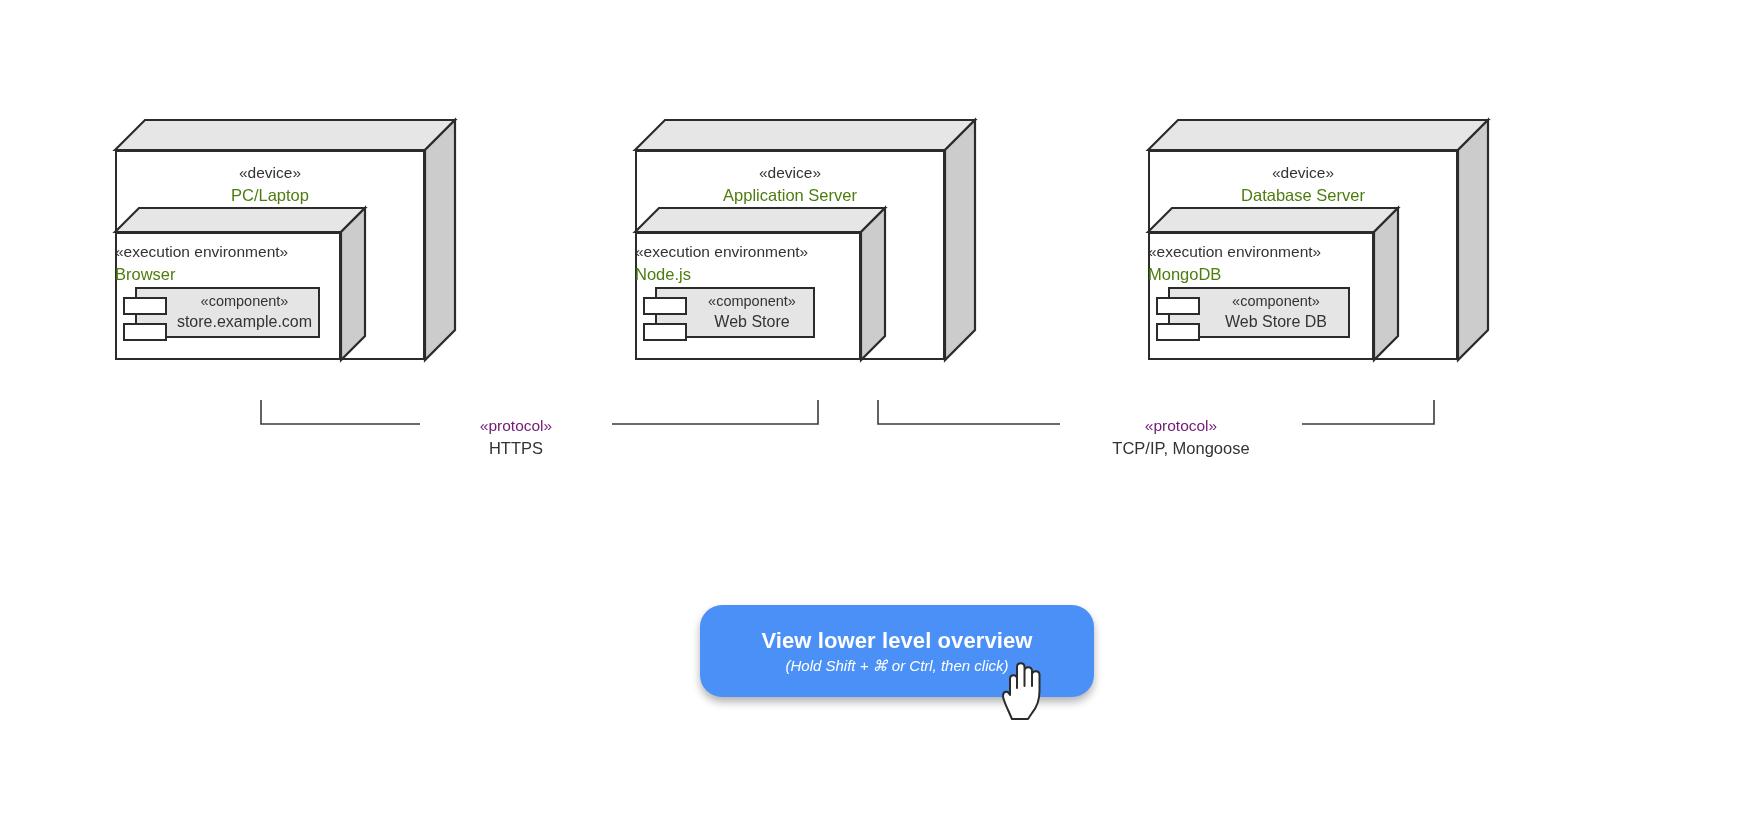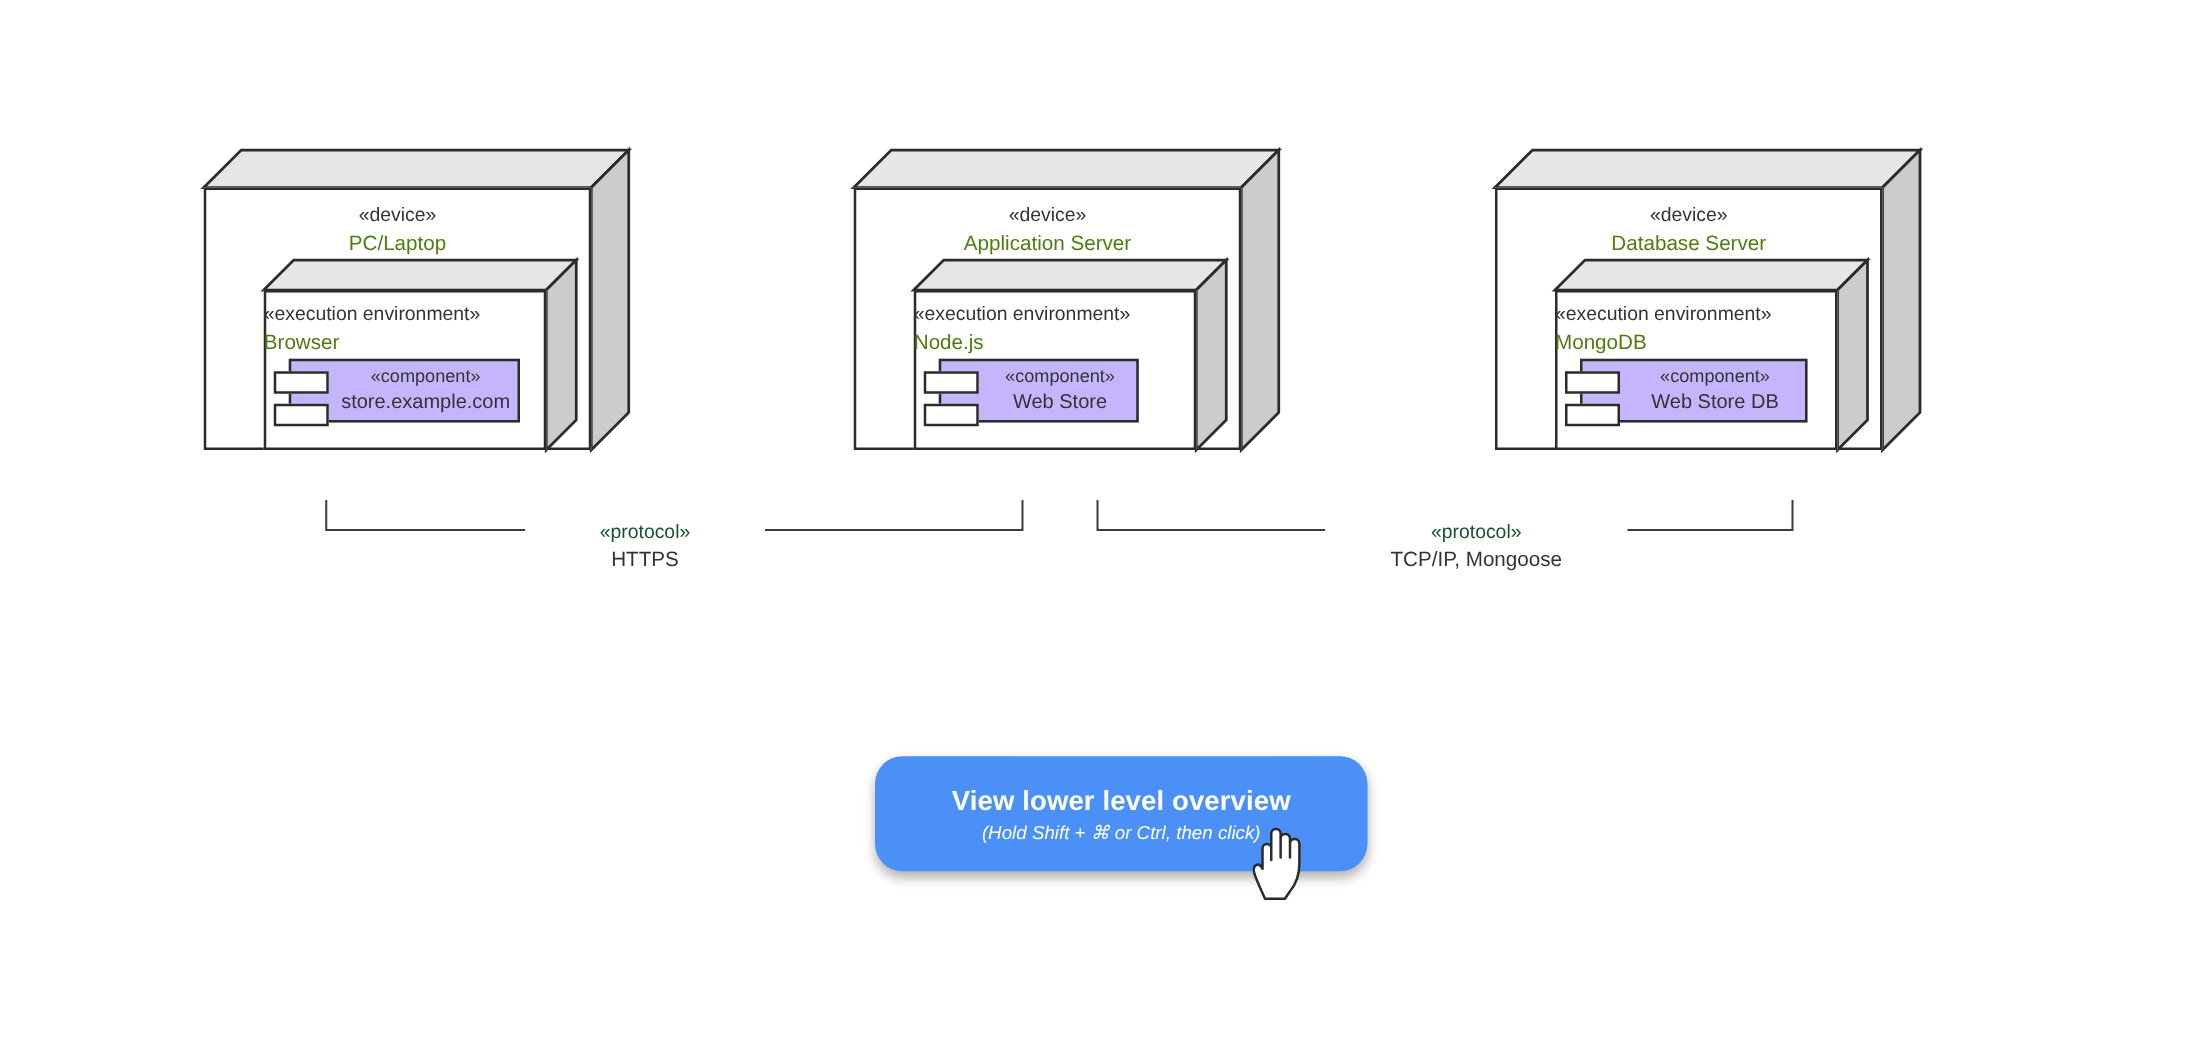--- a/index.html
+++ b/index.html
@@ -19,21 +19,20 @@
   #canvas {
     position: absolute;
     left: 0; top: 0;
     width: 1760px;
     height: 830px;
   }
 
   
   .node {
     position: absolute;
-    margin-left: 48px;
   }
   .node .face-top,
   .node .face-right,
   .node .face-front {
     position: absolute;
     box-sizing: border-box;
   }
   .node .face-front {
     background: #ffffff;
     border: 2.2px solid #2b2b2b;
@@ -64,21 +63,21 @@
     white-space: nowrap;
   }
 
   
   .ee-labels { text-align: left; }
 
   
   .component {
     position: absolute;
     box-sizing: border-box;
-    background: #c4b5fd;
+    background: #e5e5e5;
     border: 2.2px solid #2b2b2b;
   }
   .component .comp-text {
     position: absolute;
     left: 38px;
     right: 4px;
     top: 50%;
     transform: translateY(-50%);
     text-align: center;
     line-height: 1.35;
@@ -114,21 +113,21 @@
     pointer-events: none;
   }
   .conn-label {
     position: absolute;
     text-align: center;
     line-height: 1.4;
     pointer-events: none;
     background: #ffffff;
     padding: 0 6px;
   }
-  .conn-stereotype { font-size: 15.5px; color: #14532d; white-space: nowrap; }
+  .conn-stereotype { font-size: 15.5px; color: #701a75; white-space: nowrap; }
   .conn-name { font-size: 16.5px; color: #333333; white-space: nowrap; }
 
   
   #overlay-button {
     position: absolute;
     left: 700px;
     top: 605px;
     width: 394px;
     height: 92px;
     border-radius: 22px;

